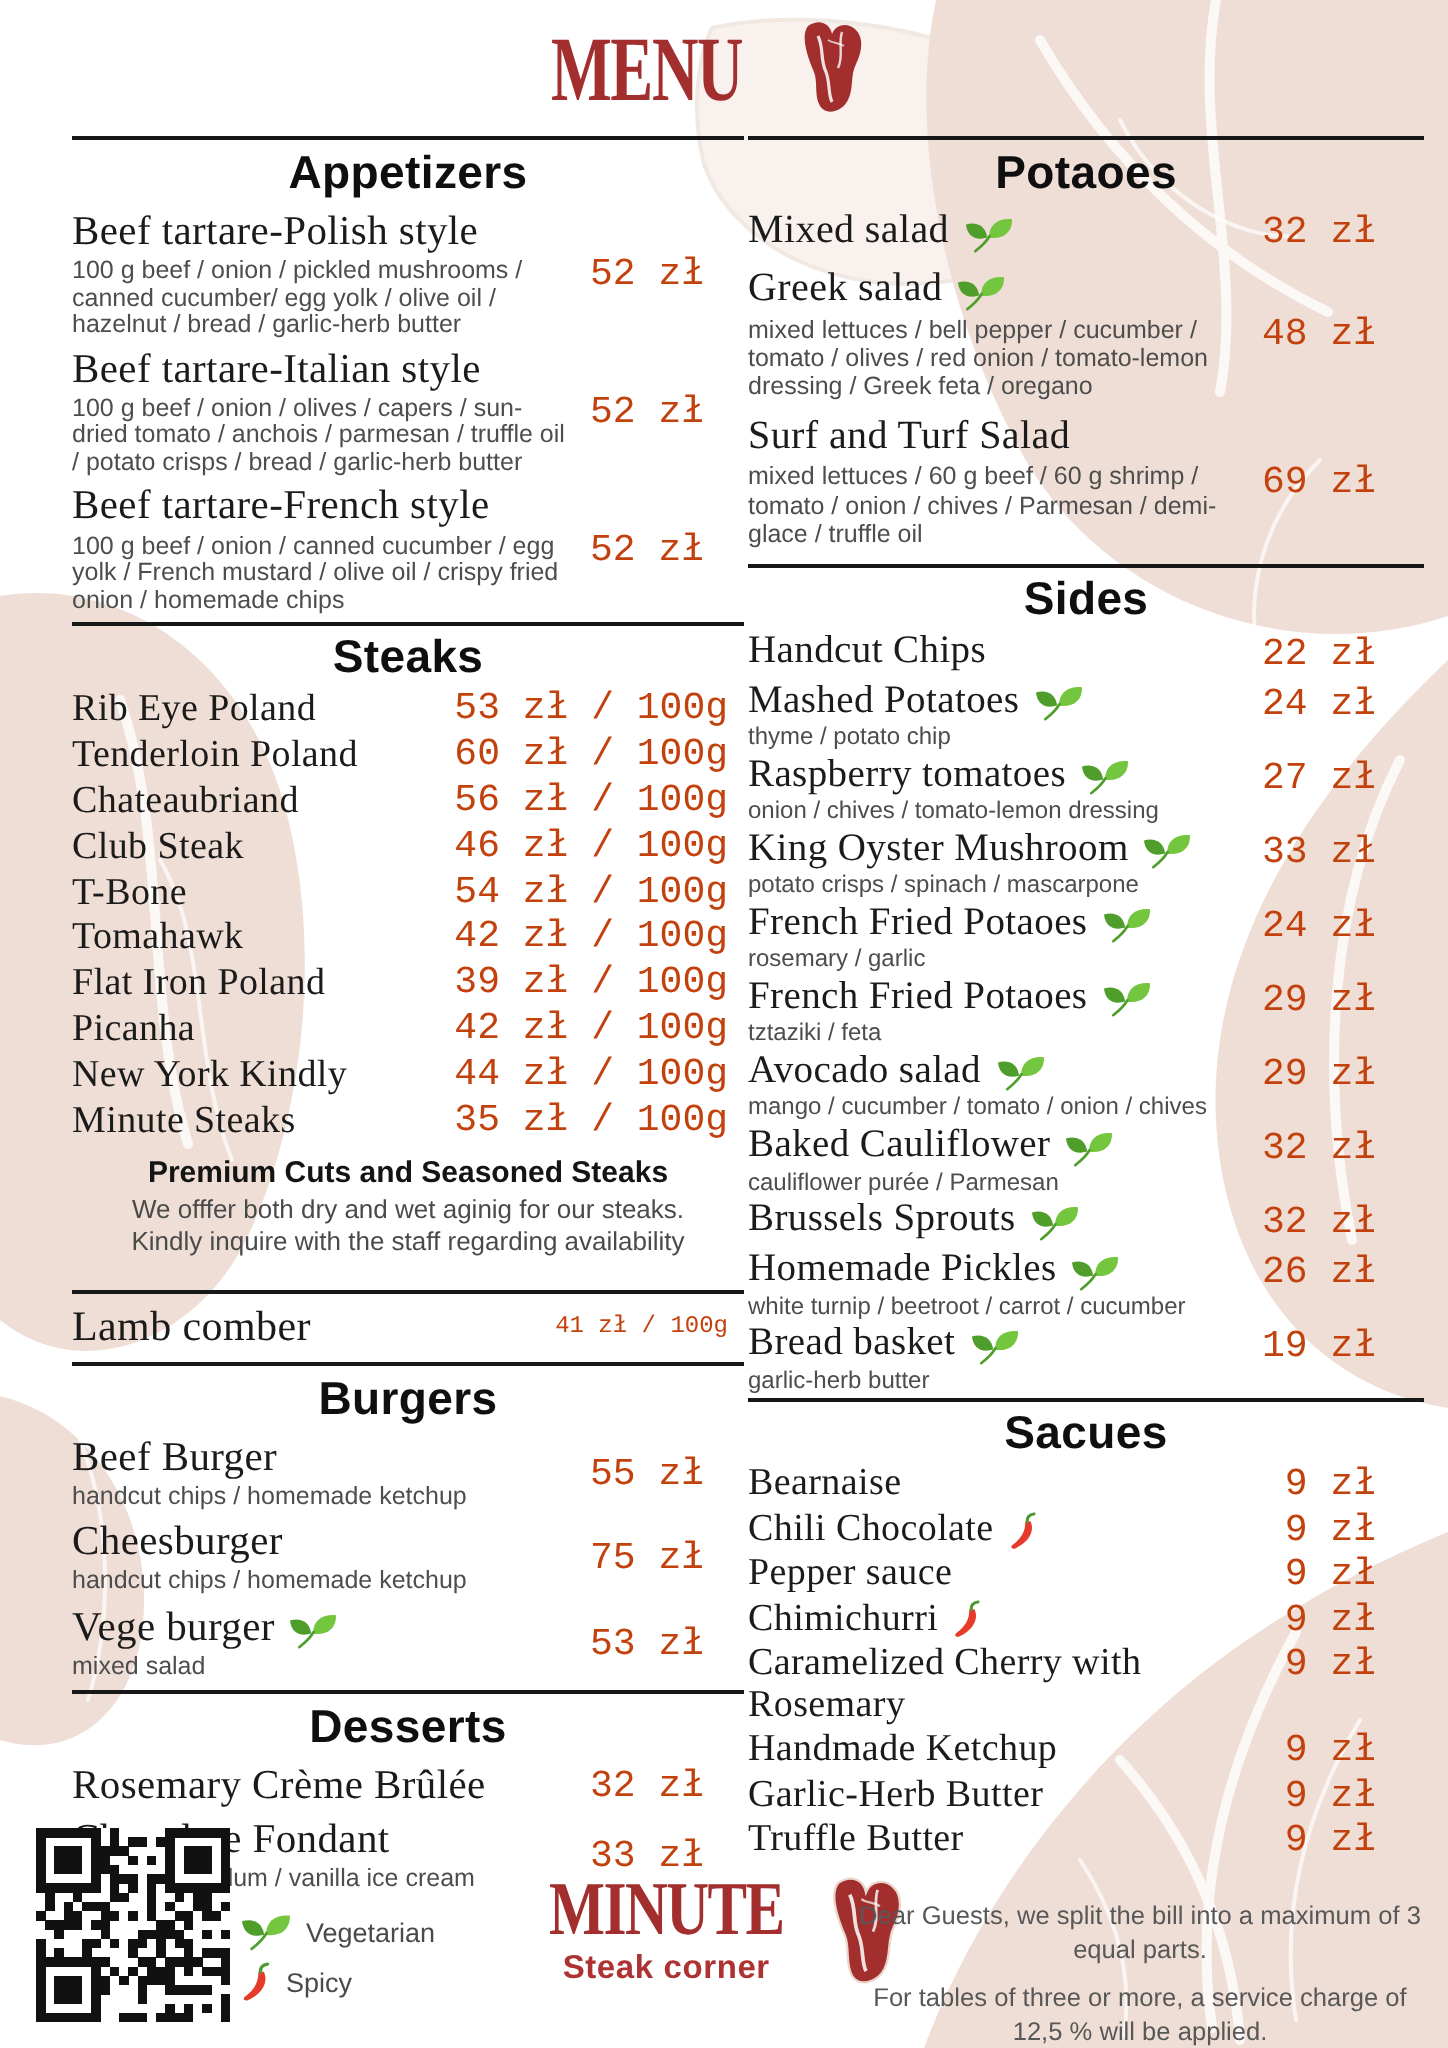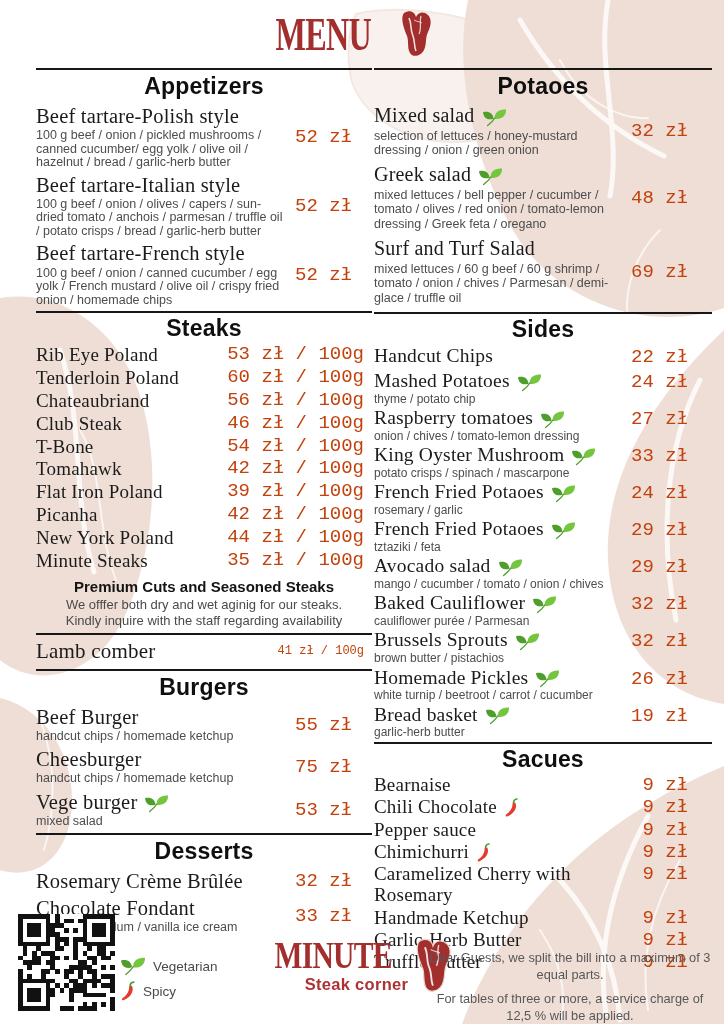--- a/index.html
+++ b/index.html
@@ -37,21 +37,21 @@
   .dish-icon svg{display:block;}
 
   .sec-appetizers .item{margin-bottom:4px;align-items:center;}
   .sec-appetizers .item-name{font-size:20.5px;}
   .sec-appetizers .item-desc{line-height:1.08;}
 
   .sec-steaks .item{margin-bottom:1px;padding-right:8px;}
   .sec-steaks .item-name,.sec-steaks .item-price{font-size:19px;line-height:1.15;}
 
   .note-title{font-size:15px;font-weight:700;text-align:center;color:#141414;margin:6px 0 2px;}
-  .note-body{font-size:13px;color:#4a4a4a;text-align:center;line-height:1.25;margin-bottom:4px;}
+  .note-body{font-size:13px;color:#4a4a4a;text-align:center;line-height:1.25;margin-bottom:16px;}
 
   .sec-lamb .item{margin:5px 0 6px;align-items:center;padding-right:8px;}
   .sec-lamb .item-name{font-size:21px;}
   .sec-lamb .item-price{font-size:12px;}
 
   .sec-burgers .item{margin-bottom:4.5px;align-items:center;}
   .sec-burgers .item-name{font-size:20.5px;}
 
   .sec-desserts .item{margin-bottom:5px;align-items:center;}
   .sec-desserts .item-name{font-size:20.5px;}
@@ -69,21 +69,21 @@
   
   .qr-wrap{position:absolute;left:18px;top:914px;}
   .legend{position:absolute;left:120px;top:956px;display:flex;flex-direction:column;gap:5px;}
   .legend-row{display:flex;align-items:center;gap:7px;}
   .legend-label{font-size:13.5px;color:#4a4a4a;}
 
   .minute{position:absolute;left:258px;top:938px;display:flex;align-items:flex-start;gap:5px;}
   .minute-text{text-align:center;}
   .minute-title{font-family:"Liberation Serif",serif;font-weight:700;font-size:38px;line-height:.9;
                 color:#a22e2e;transform:scaleX(.78);transform-origin:center;letter-spacing:-1px;}
-  .minute-sub{font-weight:700;font-size:16.5px;color:#ad3333;letter-spacing:.3px;margin-top:3px;text-align:right;}
+  .minute-sub{font-weight:700;font-size:16.5px;color:#ad3333;letter-spacing:.3px;margin-top:3px;}
 
   .footer-notes{position:absolute;left:424px;top:950px;width:292px;text-align:center;
                 font-size:12.8px;color:#585858;line-height:1.3;}
   .footer-notes p{margin:0 0 8px;}
 </style>
 </head>
 <body>
 
 <div class="page">
 
@@ -225,21 +225,21 @@
           <div class="item-left">
             <div class="item-name-row">
               <span class="item-name">Picanha</span>
             </div>
           </div>
           <div class="item-price">42 zł / 100g</div>
         </div>
         <div class="item">
           <div class="item-left">
             <div class="item-name-row">
-              <span class="item-name">New York Poland</span>
+              <span class="item-name">New York Kindly</span>
             </div>
           </div>
           <div class="item-price">44 zł / 100g</div>
         </div>
         <div class="item">
           <div class="item-left">
             <div class="item-name-row">
               <span class="item-name">Minute Steaks</span>
             </div>
           </div>
@@ -331,21 +331,20 @@
             <div class="item-name-row">
               <span class="item-name">Mixed salad</span>
               <span class="dish-icon">
                 <svg width="25" height="19" viewBox="0 0 25 19">
                   <path d="M11.6 10.8C5.4 12.6 1.6 9.8 1 4.2c5.8-1.4 9.8 1 10.6 6.6z" fill="#4f9e2b"></path>
                   <path d="M12.6 10.9c-.3-6.4 4.3-9.9 11.4-9.3.3 6.6-4.6 10.3-11.4 9.3z" fill="#74c63e"></path>
                   <path d="M5.6 17.6c3.4-2.6 5.6-4.8 7.2-7.6" stroke="#4f9e2b" stroke-width="1.3" fill="none" stroke-linecap="round"></path>
                 </svg>
               </span>
             </div>
-            <div class="item-desc">selection of lettuces / honey-mustard dressing / onion / green onion</div>
           </div>
           <div class="item-price">32 zł</div>
         </div>
         <div class="item">
           <div class="item-left">
             <div class="item-name-row">
               <span class="item-name">Greek salad</span>
               <span class="dish-icon">
                 <svg width="25" height="19" viewBox="0 0 25 19">
                   <path d="M11.6 10.8C5.4 12.6 1.6 9.8 1 4.2c5.8-1.4 9.8 1 10.6 6.6z" fill="#4f9e2b"></path>
@@ -496,21 +495,20 @@
             <div class="item-name-row">
               <span class="item-name">Brussels Sprouts</span>
               <span class="dish-icon">
                 <svg width="25" height="19" viewBox="0 0 25 19">
                   <path d="M11.6 10.8C5.4 12.6 1.6 9.8 1 4.2c5.8-1.4 9.8 1 10.6 6.6z" fill="#4f9e2b"></path>
                   <path d="M12.6 10.9c-.3-6.4 4.3-9.9 11.4-9.3.3 6.6-4.6 10.3-11.4 9.3z" fill="#74c63e"></path>
                   <path d="M5.6 17.6c3.4-2.6 5.6-4.8 7.2-7.6" stroke="#4f9e2b" stroke-width="1.3" fill="none" stroke-linecap="round"></path>
                 </svg>
               </span>
             </div>
-            <div class="item-desc">brown butter / pistachios</div>
           </div>
           <div class="item-price">32 zł</div>
         </div>
         <div class="item">
           <div class="item-left">
             <div class="item-name-row">
               <span class="item-name">Homemade Pickles</span>
               <span class="dish-icon">
                 <svg width="25" height="19" viewBox="0 0 25 19">
                   <path d="M11.6 10.8C5.4 12.6 1.6 9.8 1 4.2c5.8-1.4 9.8 1 10.6 6.6z" fill="#4f9e2b"></path>

